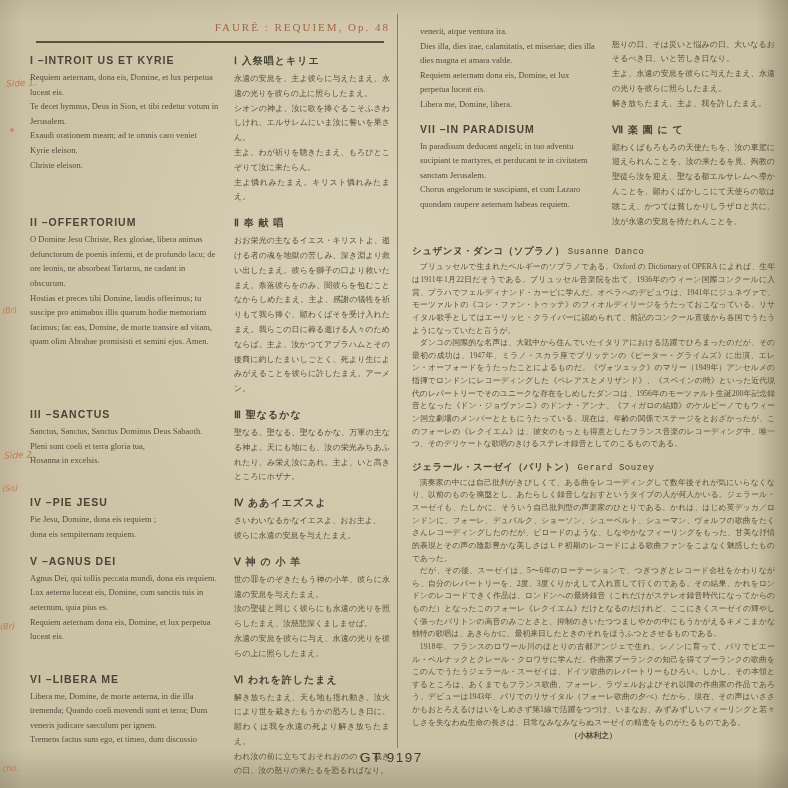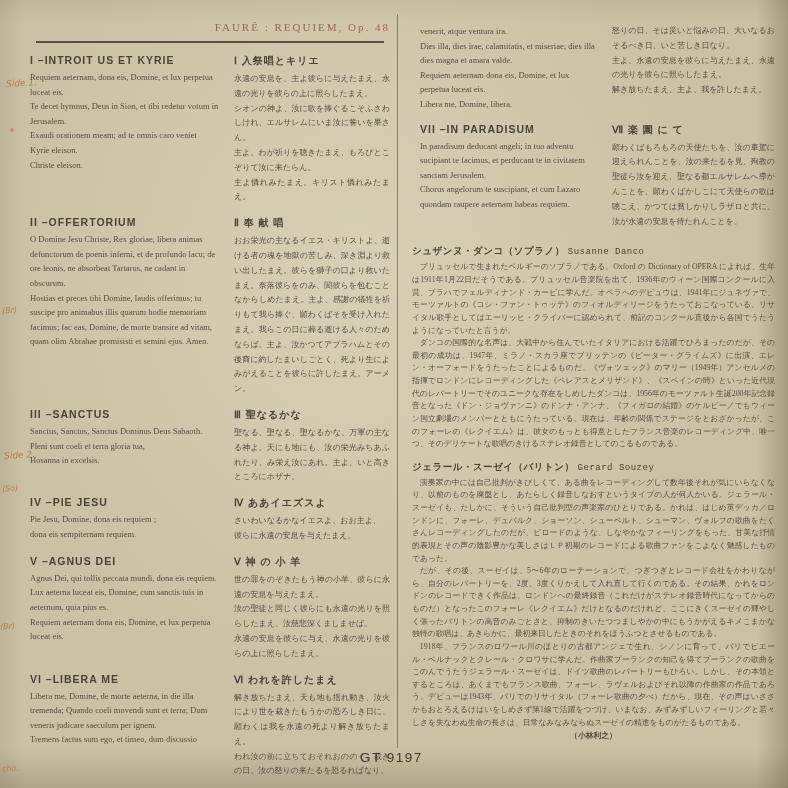--- a/index.html
+++ b/index.html
@@ -149,38 +149,38 @@
         <div class="sec-head-ja">Ⅵ われを許したまえ</div>
         <div class="ja-text">解き放ちたまえ、天も地も揺れ動き、汝火により世を裁きたもうかの恐ろしき日に、願わくは我を永遠の死より解き放ちたまえ。
 われ汝の前に立ちておそれおののく、裁きの日、汝の怒りの来たるを恐るればなり。</div>
       </div>
     </div>
 
   </div>
 
   <div class="right-half">
 
-    <div class="section" style="margin-top:0;">
+    <div class="section" style="margin-top:0;align-items:flex-end;">
       <div class="col-latin" style="width:178px; padding-left:8px;">
         <div class="latin-text">venerit, atque ventura ira.
 Dies illa, dies irae, calamitatis, et miseriae; dies illa dies magna et amara valde.
 Requiem aeternam dona eis, Domine, et lux perpetua luceat eis.
 Libera me, Domine, libera.</div>
       </div>
       <div class="col-ja">
         <div class="ja-text">怒りの日、そは災いと悩みの日、大いなるおそるべき日、いと苦しき日なり。
 主よ、永遠の安息を彼らに与えたまえ、永遠の光りを彼らに照らしたまえ。
 解き放ちたまえ、主よ、我を許したまえ。</div>
       </div>
     </div>
 
     <div class="section">
       <div class="col-latin" style="width:178px; padding-left:8px;">
         <div class="sec-head-latin">VII –IN PARADISUM</div>
-        <div class="latin-text">In paradisum deducant angeli; in tuo adventu sucipiant te facimus, et perducant te in civitatem sanctam Jerusalem.
+        <div class="latin-text">In paradisum deducant angeli; in tuo adventu sucipiant te martyres, et perducant te in civitatem sanctam Jerusalem.
 Chorus angelorum te suscipiant, et cum Lazaro quondam raupere aeternam habeas requiem.</div>
       </div>
       <div class="col-ja">
         <div class="sec-head-ja">Ⅶ 楽 園 に て</div>
         <div class="ja-text">願わくばもろもろの天使たちを、汝の車駕に迎えられんことを、汝の来たるを見、殉教の聖徒ら汝を迎え、聖なる都エルサレムへ導かんことを、願わくばかしこにて天使らの歌は聴こえ、かつては貧しかりしラザロと共に、汝が永遠の安息を待たれんことを。</div>
       </div>
     </div>
 
     <div class="bio" style="margin-top:16px;">
       <div class="bio-head">

